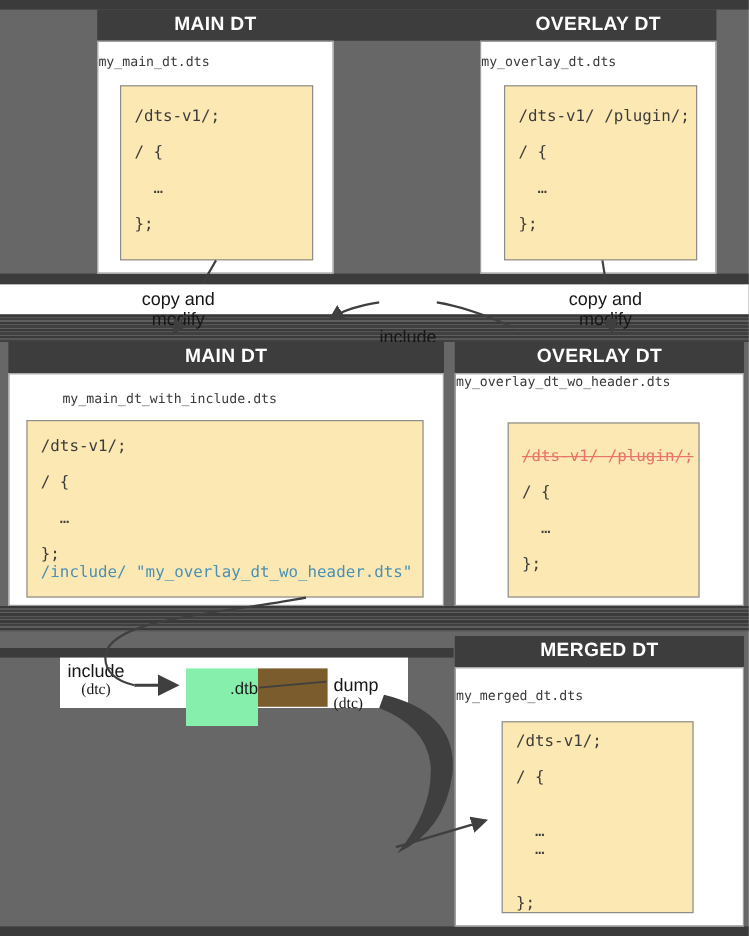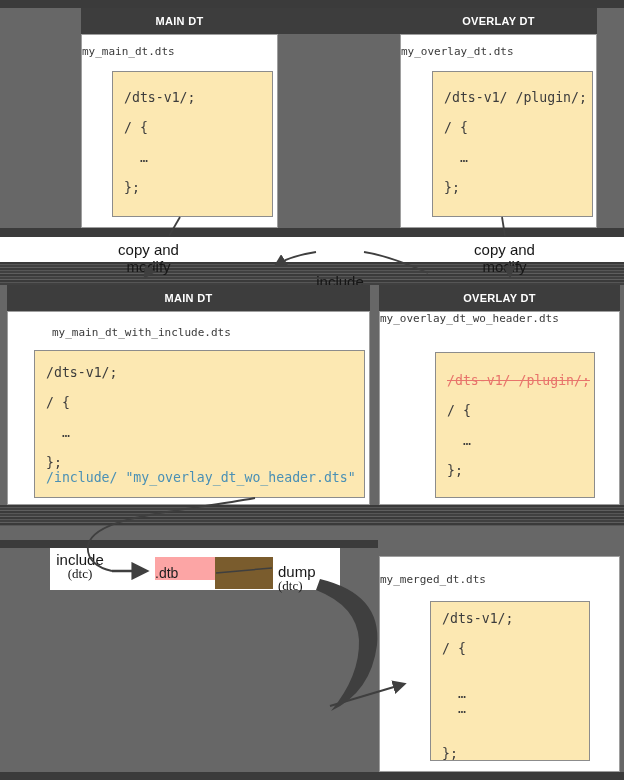--- a/index.html
+++ b/index.html
@@ -3,37 +3,37 @@
 <meta charset="utf-8">
 <style>
   html,body{margin:0;padding:0;}
   .page{position:relative;width:624px;height:780px;background:#676767;overflow:hidden;
         font-family:"Liberation Sans","DejaVu Sans",sans-serif;}
   .band{position:absolute;}
   .dark{background:#3b3b3b;}
   .striped{background:repeating-linear-gradient(180deg,#3a3a3a 0px,#3a3a3a 2px,#565656 2px,#565656 3px,#404040 3px,#404040 5px,#5e5e5e 5px,#5e5e5e 6px);}
   .hdr-band{position:absolute;background:#3d3d3d;}
   .hdr-label{position:absolute;top:0;height:26px;line-height:26px;text-align:center;
-             color:#ffffff;font-weight:bold;font-size:11px;letter-spacing:.3px;}
+             color:#ffffff;font-weight:bold;font-size:16px;letter-spacing:.3px;}
   .white-body{position:absolute;background:#ffffff;border:1px solid #9e9e9e;box-sizing:border-box;}
   .file-title{position:absolute;left:0;width:100%;text-align:left;
               font-family:"DejaVu Sans Mono","Liberation Mono",monospace;
               font-size:11px;color:#3a3a3a;}
   .code-block{position:absolute;background:#fce8b2;border:1px solid #8c8c8c;box-sizing:border-box;
               font-family:"DejaVu Sans Mono","Liberation Mono",monospace;
-              font-size:13.2px;line-height:15px;color:#3c3c3c;padding-left:11px;overflow:hidden;margin-left:12px;}
+              font-size:13.2px;line-height:15px;color:#3c3c3c;padding-left:11px;overflow:hidden;}
   .code-line{white-space:pre;}
   .code-line.include{color:#4a90b5;}
   .code-line.removed{color:#e8746b;text-decoration:line-through;}
   .white-strip{position:absolute;background:#ffffff;}
   .band-label{position:absolute;font-size:15px;color:#161616;text-align:center;}
   .tool-label{position:absolute;font-size:15px;color:#161616;line-height:14px;text-align:center;}
   .tool-label .mono{font-family:Liberation Serif, serif;font-size:13px;}
-  .dtb-box{position:absolute;left:155px;top:557px;width:60px;height:23px;background:#fca5a5;
-           text-align:left;line-height:32px;font-size:14px;color:#1e1e1e;}
+  .dtb-box{position:absolute;left:155px;top:557px;width:60px;height:48px;background:#86efac;
+           text-align:right;line-height:32px;font-size:14px;color:#1e1e1e;}
   .brown-box{position:absolute;left:215px;top:557px;width:58px;height:32px;background:#7a5c2d;}
   .arrows{position:absolute;left:0;top:0;pointer-events:none;}
 </style>
 </head>
 <body>
 
 <div class="page">
 
   <div class="band dark" style="left:0;top:0;width:624px;height:8px;"></div>
   <div class="band dark" style="left:0;top:228px;width:624px;height:9px;"></div>
@@ -116,20 +116,23 @@
     <div>include</div>
     <div class="mono">(dtc)</div>
   </div>
   <div class="dtb-box">.dtb</div>
   <div class="brown-box"></div>
   <div class="tool-label" style="left:278px;top:554px;width:50px;text-align:left;margin-top:11px;">
     <div>dump</div>
     <div class="mono">(dtc)</div>
   </div>
 
+  <div class="hdr-band" style="left:379px;top:530px;width:241px;height:26px;">
+    <span class="hdr-label" style="left:0;width:241px;">MERGED DT</span>
+  </div>
   <div class="white-body" style="left:379px;top:556px;width:241px;height:216px;">
     <div class="file-title" style="top:16px;">my_merged_dt.dts</div>
   </div>
   <div class="code-block" style="left:418px;top:601px;width:160px;height:160px;padding-top:9px;">
       <div class="code-line">/dts-v1/;</div>
       <div class="code-line">&nbsp;</div>
       <div class="code-line">/ {</div>
       <div class="code-line">&nbsp;</div>
       <div class="code-line">&nbsp;</div>
       <div class="code-line">  …</div>

